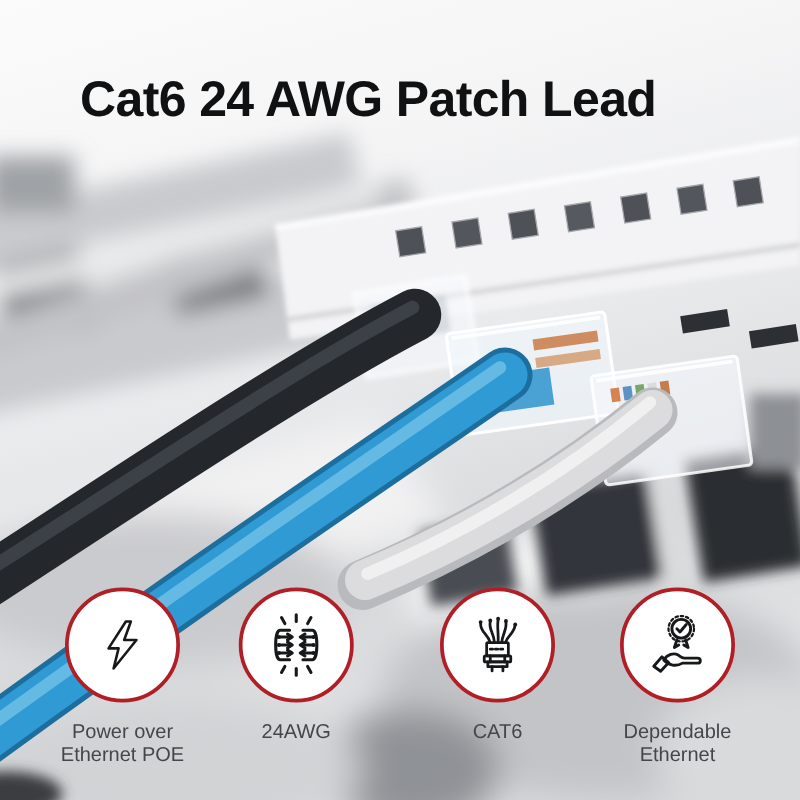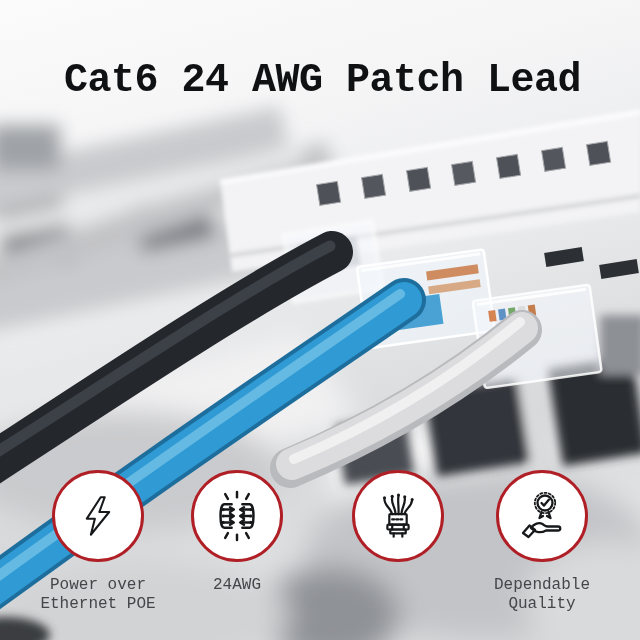--- a/index.html
+++ b/index.html
@@ -1,18 +1,18 @@
 <!DOCTYPE html>
 <html style="--accent: #b01f26; --title-color: #101113; --label-color: #45464b;"><head>
 <meta charset="utf-8">
 <style>
   html,body{margin:0;padding:0;background:#ffffff;}
   .stage{
     position:relative;width:640px;height:640px;overflow:hidden;
-    font-family:Liberation Mono, monospace;
+    font-family:Liberation Sans, sans-serif;
     background:linear-gradient(165deg,#fbfbfc 0%,#f5f5f6 22%,#e9eaec 45%,#d8d9db 68%,#e2e3e5 85%,#d6d7d9 100%);
   }
   .photo-svg{position:absolute;left:0;top:0;width:640px;height:640px;display:block;}
   .page-title{
     position:absolute;left:64px;top:58px;margin:0;
     font-size:40px;font-weight:700;letter-spacing:-0.5px;
     color:var(--title-color,#101113);white-space:nowrap;
   }
   .badges{position:absolute;left:0;top:0;width:587px;height:640px;pointer-events:none;}
   .badge{position:absolute;width:140px;text-align:center;}
@@ -209,33 +209,34 @@
           </g>
           <g class="icon-fill">
             <circle cx="14" cy="9" r="1.6"></circle>
               <circle cx="22" cy="7.6" r="1.6"></circle>
               <circle cx="28.5" cy="6.2" r="1.6"></circle>
             <circle cx="35" cy="8" r="1.6"></circle>
               <circle cx="42.7" cy="11" r="1.6"></circle>
           </g>
         </svg>
       </div>
+      <div class="label">CAT6</div>
     </div>
 
     <div class="badge b4">
       <div class="circle">
         <svg width="56" height="56" viewBox="0 0 56 56">
           <g class="icon-stroke">
             <circle cx="31" cy="15" r="7.5"></circle>
             <circle cx="31" cy="15" r="10.2" stroke-dasharray="2 2.3" stroke-width="1.8"></circle>
             <path d="M27.5 15 L30 17.6 L35 11.6"></path>
             <path d="M27.5 24 L25.5 30 L29 28"></path>
             <path d="M34.5 24 L36.5 30 L33 28"></path>
             <path d="M9 45 L15.5 37.5 L21 42 L14.5 49 Z"></path>
             <path d="M17 40 C20 35.5 25 34 28.5 36 C30.5 37.2 31 38.5 33.5 38.5 L44 38.5 C47 38.5 47 42.5 44 42.5 L32 42.5 C27 45.5 21 44.5 17 40 Z"></path>
           </g>
         </svg>
       </div>
-      <div class="label">Dependable Quality</div>
+      <div class="label">Dependable Ethernet</div>
     </div>
 
   </div>
 </div>
 
 </body></html>

